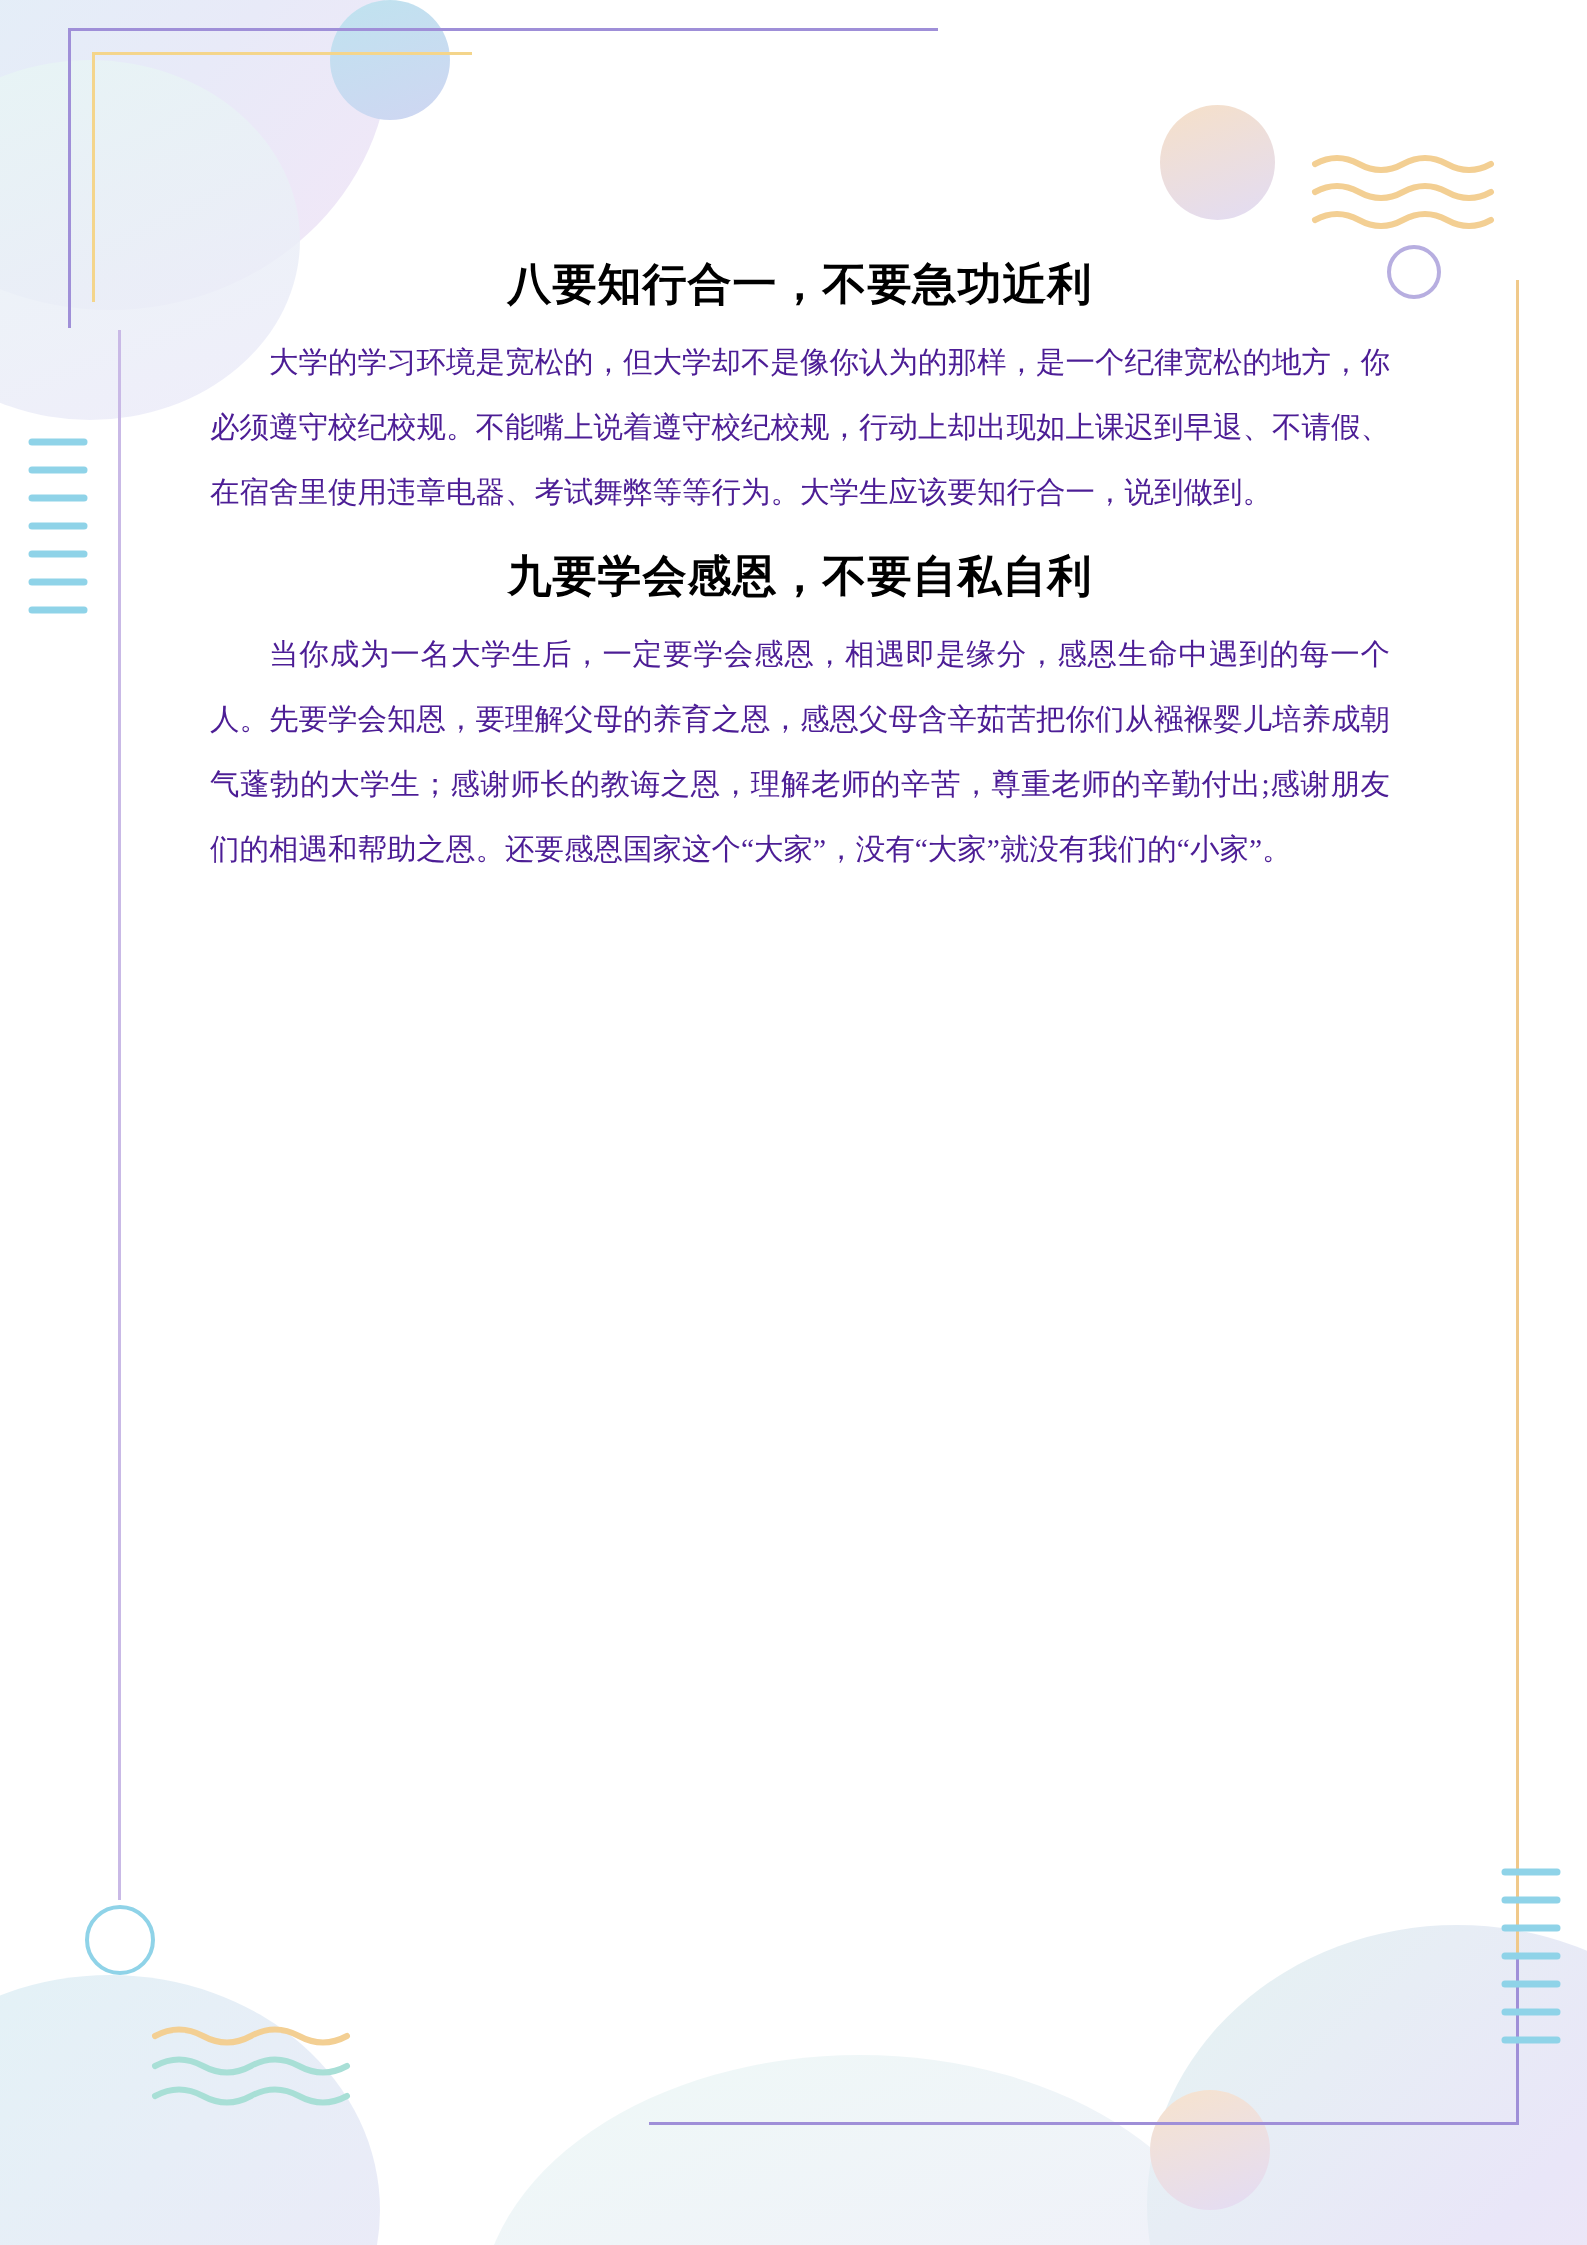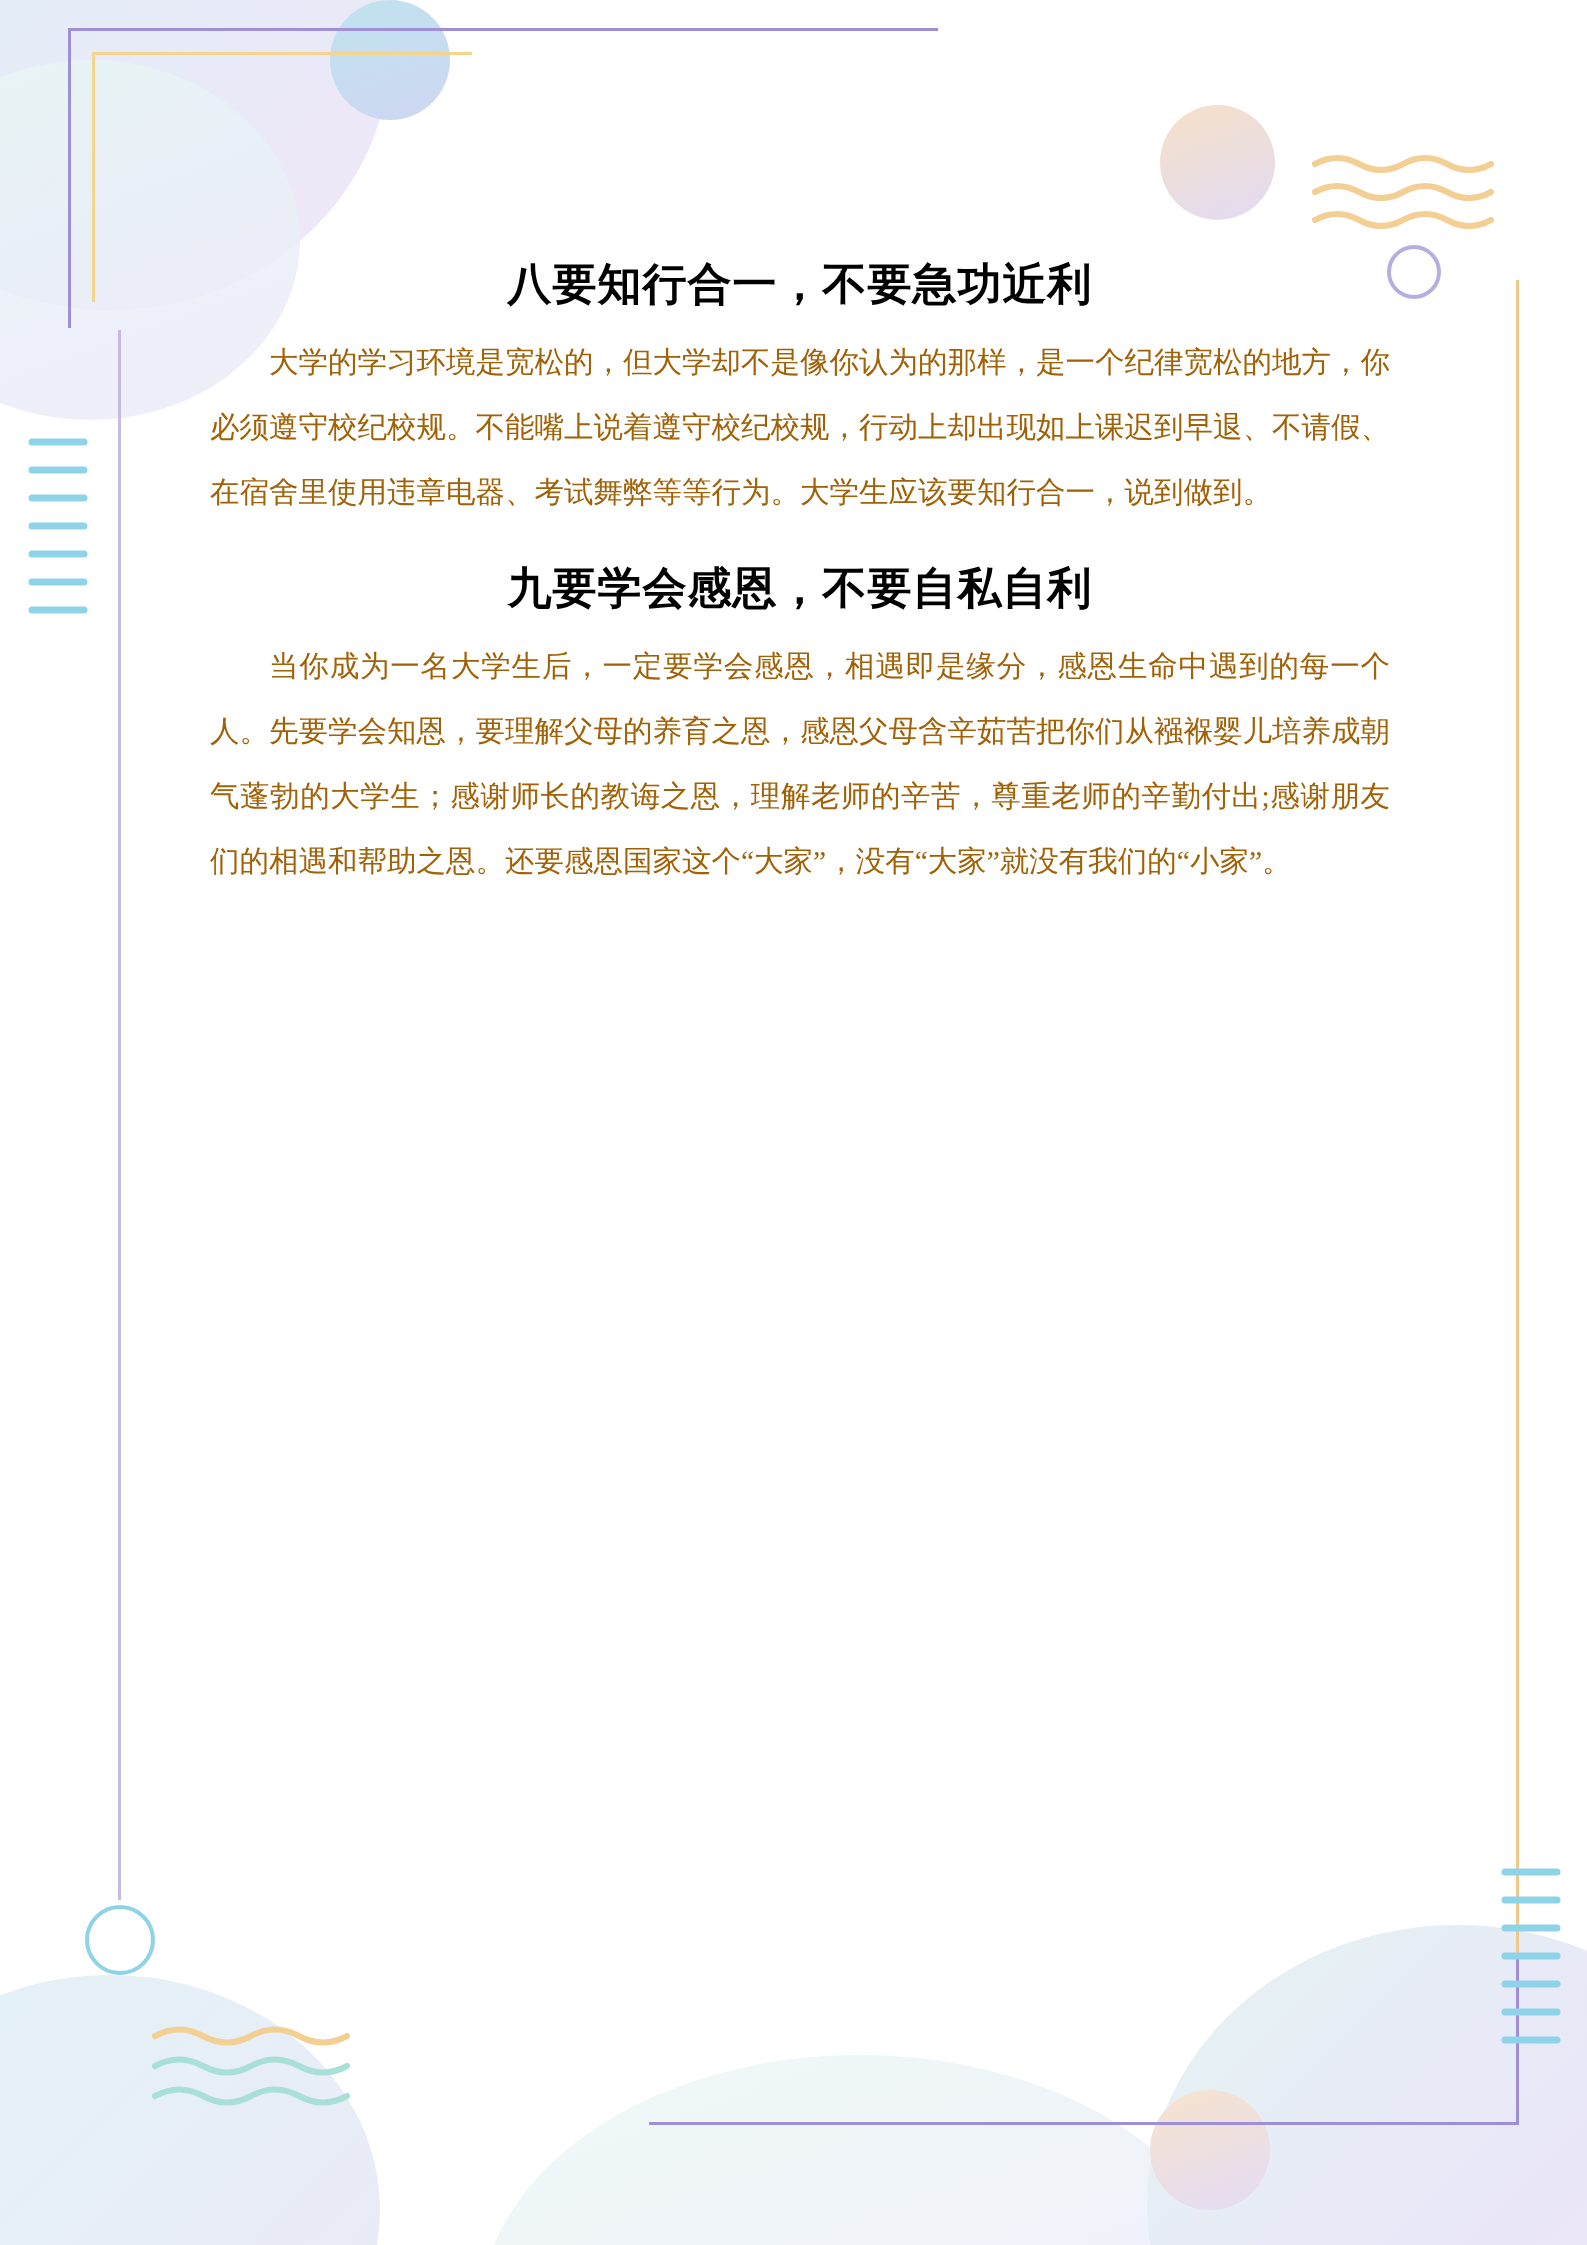--- a/index.html
+++ b/index.html
@@ -137,26 +137,26 @@
   }
   h2.doc-h {
     margin: 0 0 16px 0;
     text-align: center;
     font-size: 44px;
     font-weight: bold;
     letter-spacing: 1px;
     color: #000;
     font-family: "Liberation Sans", "DejaVu Sans", sans-serif;
   }
-  h2.doc-h.second { margin-top: 34px; }
+  h2.doc-h.second { margin-top: 22px; }
   p.doc-p {
     margin: 0 0 6px 0;
     font-size: 29.5px;
     line-height: 65px;
-    color: #a16207;
+    color: #4c1d95;
     text-align: justify;
     text-justify: inter-ideograph;
     text-indent: 2em;
   }
 </style>
 </head>
 <body>
 
 <div class="page">
 

